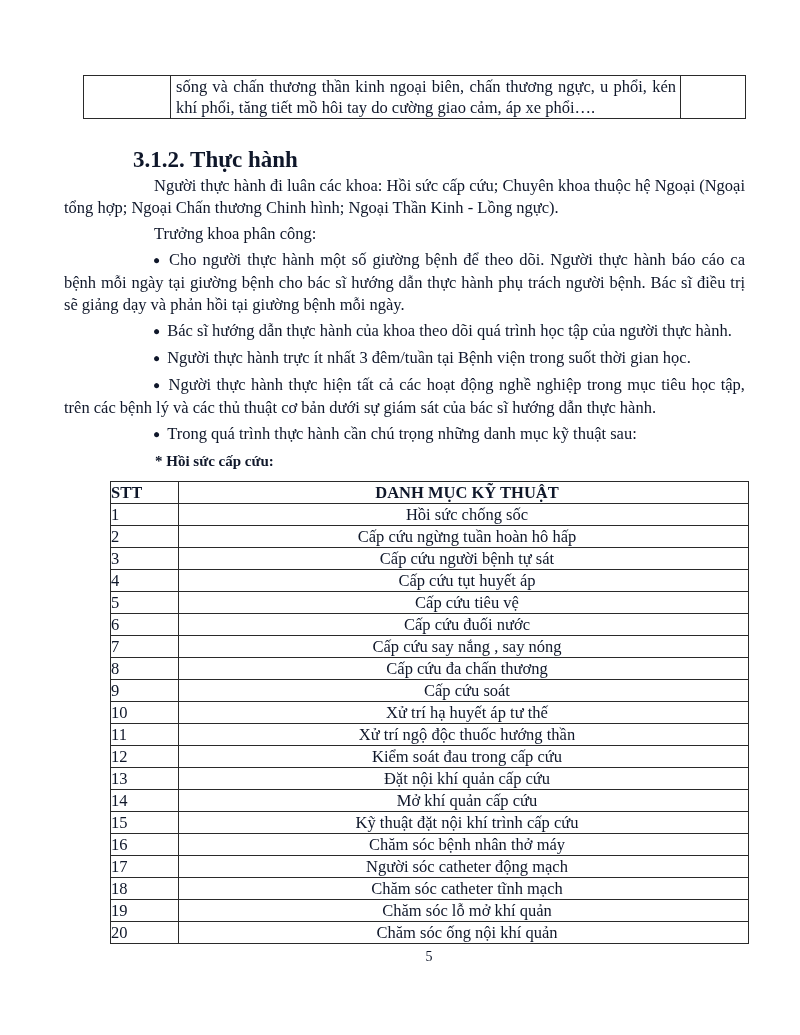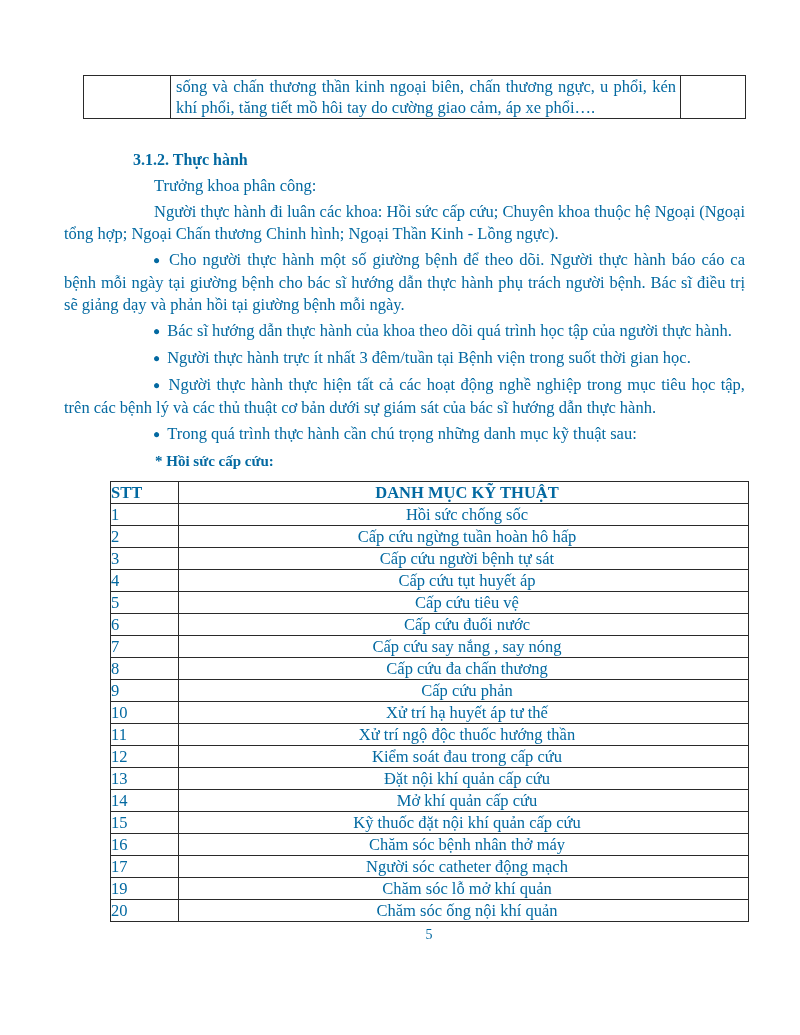--- a/index.html
+++ b/index.html
@@ -2,21 +2,21 @@
 <html><head>
 <meta charset="utf-8">
 <style>
   * { margin: 0; padding: 0; box-sizing: border-box; }
   html, body { background: #e8e8e8; }
   .page {
     position: relative;
     width: 800px;
     height: 1035px;
     background: #ffffff;
-    color: #0369a1;
+    color: #0f172a;
     font-family: "Liberation Serif", "DejaVu Serif", serif;
     font-size: 16.5px;
     line-height: 22px;
     padding: 75px 55px 0 64px;
     overflow: hidden;
   }
 
   
   table.top-table {
     border-collapse: collapse;
@@ -30,21 +30,21 @@
     line-height: 21px;
     height: 43px;
   }
   td.tt-c1 { width: 87px; }
   td.tt-c2 { width: 510px; padding: 0 4px 0 5px; text-align: justify; }
   td.tt-c3 { width: 65px; }
 
   .heading {
     margin: 30px 0 0 69px;
     font-weight: bold;
-    font-size: 16px;
+    font-size: 23px;
   }
   p.para {
     margin-top: 4px;
     text-align: justify;
     text-indent: 90px;
   }
   p.bullet { text-indent: 89px; }
   .bullet-marker {
     font-size: 0.72em;
     margin-right: 7px;
@@ -94,22 +94,22 @@
         <tr>
       <td class="tt-c1"></td>
       <td class="tt-c2">sống và chấn thương thần kinh ngoại biên, chấn thương ngực, u phổi, kén khí phổi, tăng tiết mồ hôi tay do cường giao cảm, áp xe phổi….</td>
       <td class="tt-c3"></td>
     </tr>
   </tbody>
     </table>
 
   <div class="heading">3.1.2. Thực hành</div>
 
+  <p class="para">Người thực hành đi luân các khoa: Hồi sức cấp cứu; Chuyên khoa thuộc hệ Ngoại (Ngoại tổng hợp; Ngoại Chấn thương Chinh hình; Ngoại Thần Kinh - Lồng ngực).</p>
   <p class="para">Trưởng khoa phân công:</p>
-  <p class="para">Người thực hành đi luân các khoa: Hồi sức cấp cứu; Chuyên khoa thuộc hệ Ngoại (Ngoại tổng hợp; Ngoại Chấn thương Chinh hình; Ngoại Thần Kinh - Lồng ngực).</p>
 
   <p class="para bullet"><span class="bullet-marker">●</span><span>Cho người thực hành một số giường bệnh để theo dõi. Người thực hành báo cáo ca bệnh mỗi ngày tại giường bệnh cho bác sĩ hướng dẫn thực hành phụ trách người bệnh. Bác sĩ điều trị sẽ giảng dạy và phản hồi tại giường bệnh mỗi ngày.</span></p>
 
   <p class="para bullet"><span class="bullet-marker">●</span><span>Bác sĩ hướng dẫn thực hành của khoa theo dõi quá trình học tập của người thực hành.</span></p>
 
   <p class="para bullet"><span class="bullet-marker">●</span><span>Người thực hành trực ít nhất 3 đêm/tuần tại Bệnh viện trong suốt thời gian học.</span></p>
 
   <p class="para bullet"><span class="bullet-marker">●</span><span>Người thực hành thực hiện tất cả các hoạt động nghề nghiệp trong mục tiêu học tập, trên các bệnh lý và các thủ thuật cơ bản dưới sự giám sát của bác sĩ hướng dẫn thực hành.</span></p>
 
   <p class="para bullet"><span class="bullet-marker">●</span><span>Trong quá trình thực hành cần chú trọng những danh mục kỹ thuật sau:</span></p>
@@ -149,21 +149,21 @@
     <tr>
           <td class="c-stt">7</td>
           <td class="c-name">Cấp cứu say nắng , say nóng</td>
         </tr>
     <tr>
           <td class="c-stt">8</td>
           <td class="c-name">Cấp cứu đa chấn thương</td>
         </tr>
     <tr>
           <td class="c-stt">9</td>
-          <td class="c-name">Cấp cứu phản</td>
+          <td class="c-name">Cấp cứu soát</td>
         </tr>
     <tr>
           <td class="c-stt">10</td>
           <td class="c-name">Xử trí hạ huyết áp tư thế</td>
         </tr>
     <tr>
           <td class="c-stt">11</td>
           <td class="c-name">Xử trí ngộ độc thuốc hướng thần</td>
         </tr>
     <tr>
@@ -173,31 +173,35 @@
     <tr>
           <td class="c-stt">13</td>
           <td class="c-name">Đặt nội khí quản cấp cứu</td>
         </tr>
     <tr>
           <td class="c-stt">14</td>
           <td class="c-name">Mở khí quản cấp cứu</td>
         </tr>
     <tr>
           <td class="c-stt">15</td>
-          <td class="c-name">Kỹ thuốc đặt nội khí quản cấp cứu</td>
+          <td class="c-name">Kỹ thuật đặt nội khí trình cấp cứu</td>
         </tr>
     <tr>
           <td class="c-stt">16</td>
           <td class="c-name">Chăm sóc bệnh nhân thở máy</td>
         </tr>
     <tr>
           <td class="c-stt">17</td>
           <td class="c-name">Người sóc catheter động mạch</td>
         </tr>
     <tr>
+          <td class="c-stt">18</td>
+          <td class="c-name">Chăm sóc catheter tĩnh mạch</td>
+        </tr>
+    <tr>
           <td class="c-stt">19</td>
           <td class="c-name">Chăm sóc lỗ mở khí quản</td>
         </tr>
     <tr>
           <td class="c-stt">20</td>
           <td class="c-name">Chăm sóc ống nội khí quản</td>
         </tr>
   </tbody>
     </table>
 

